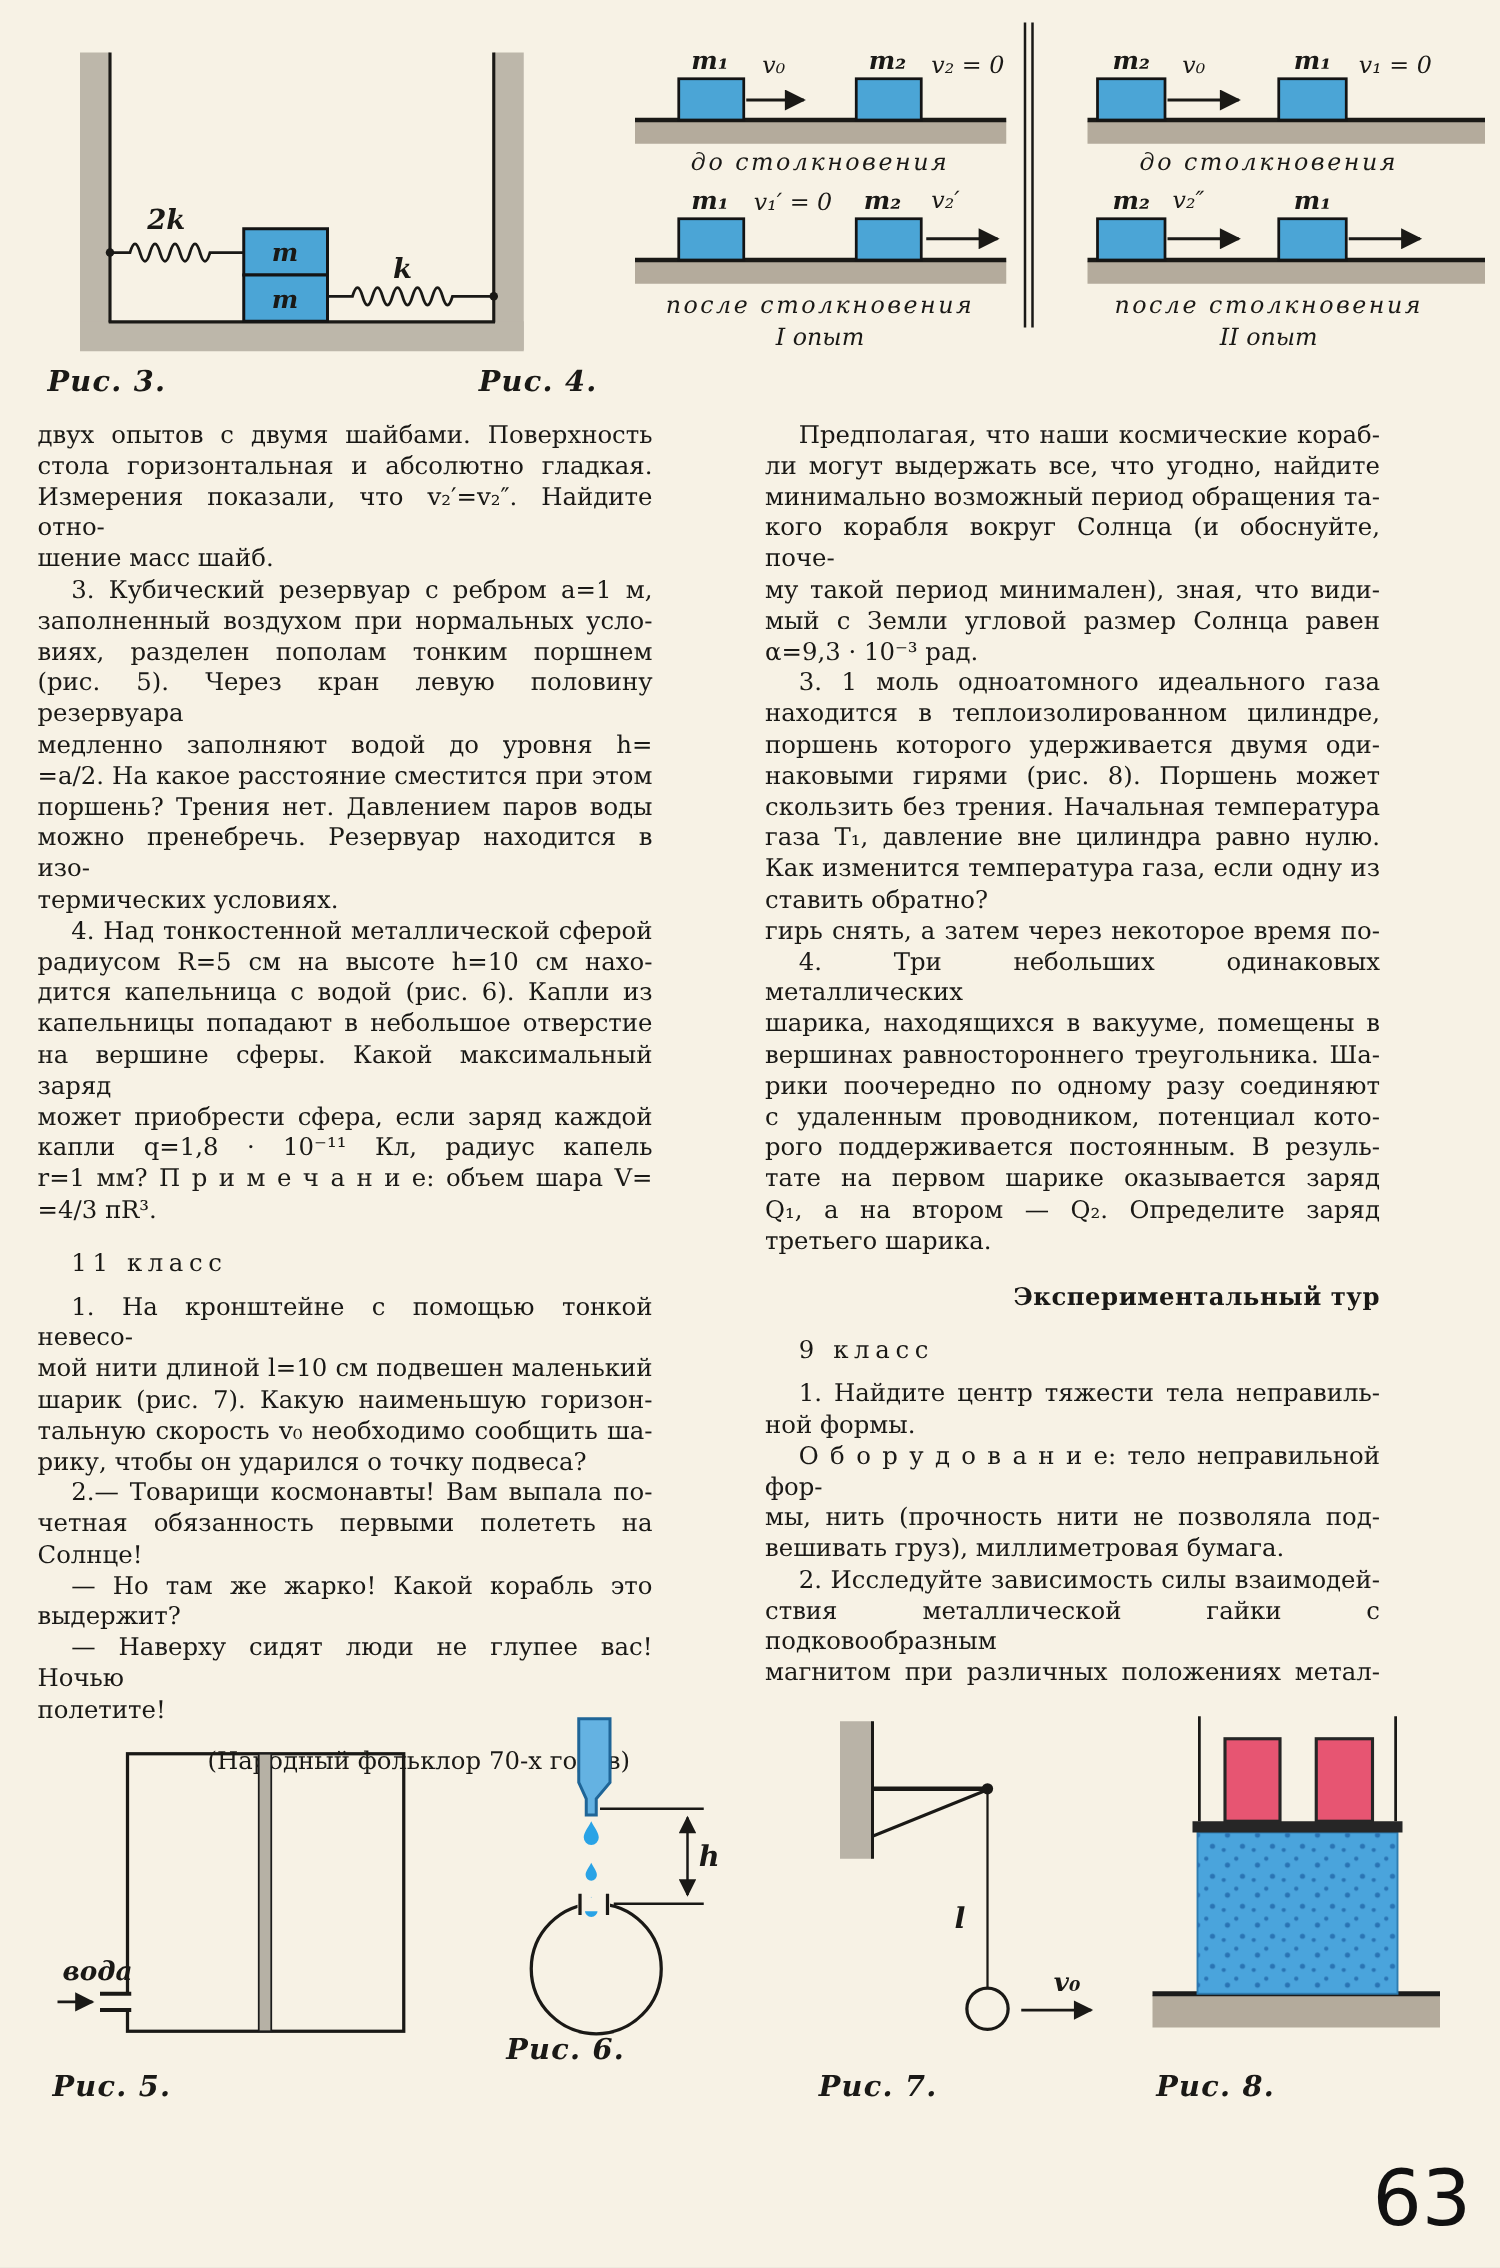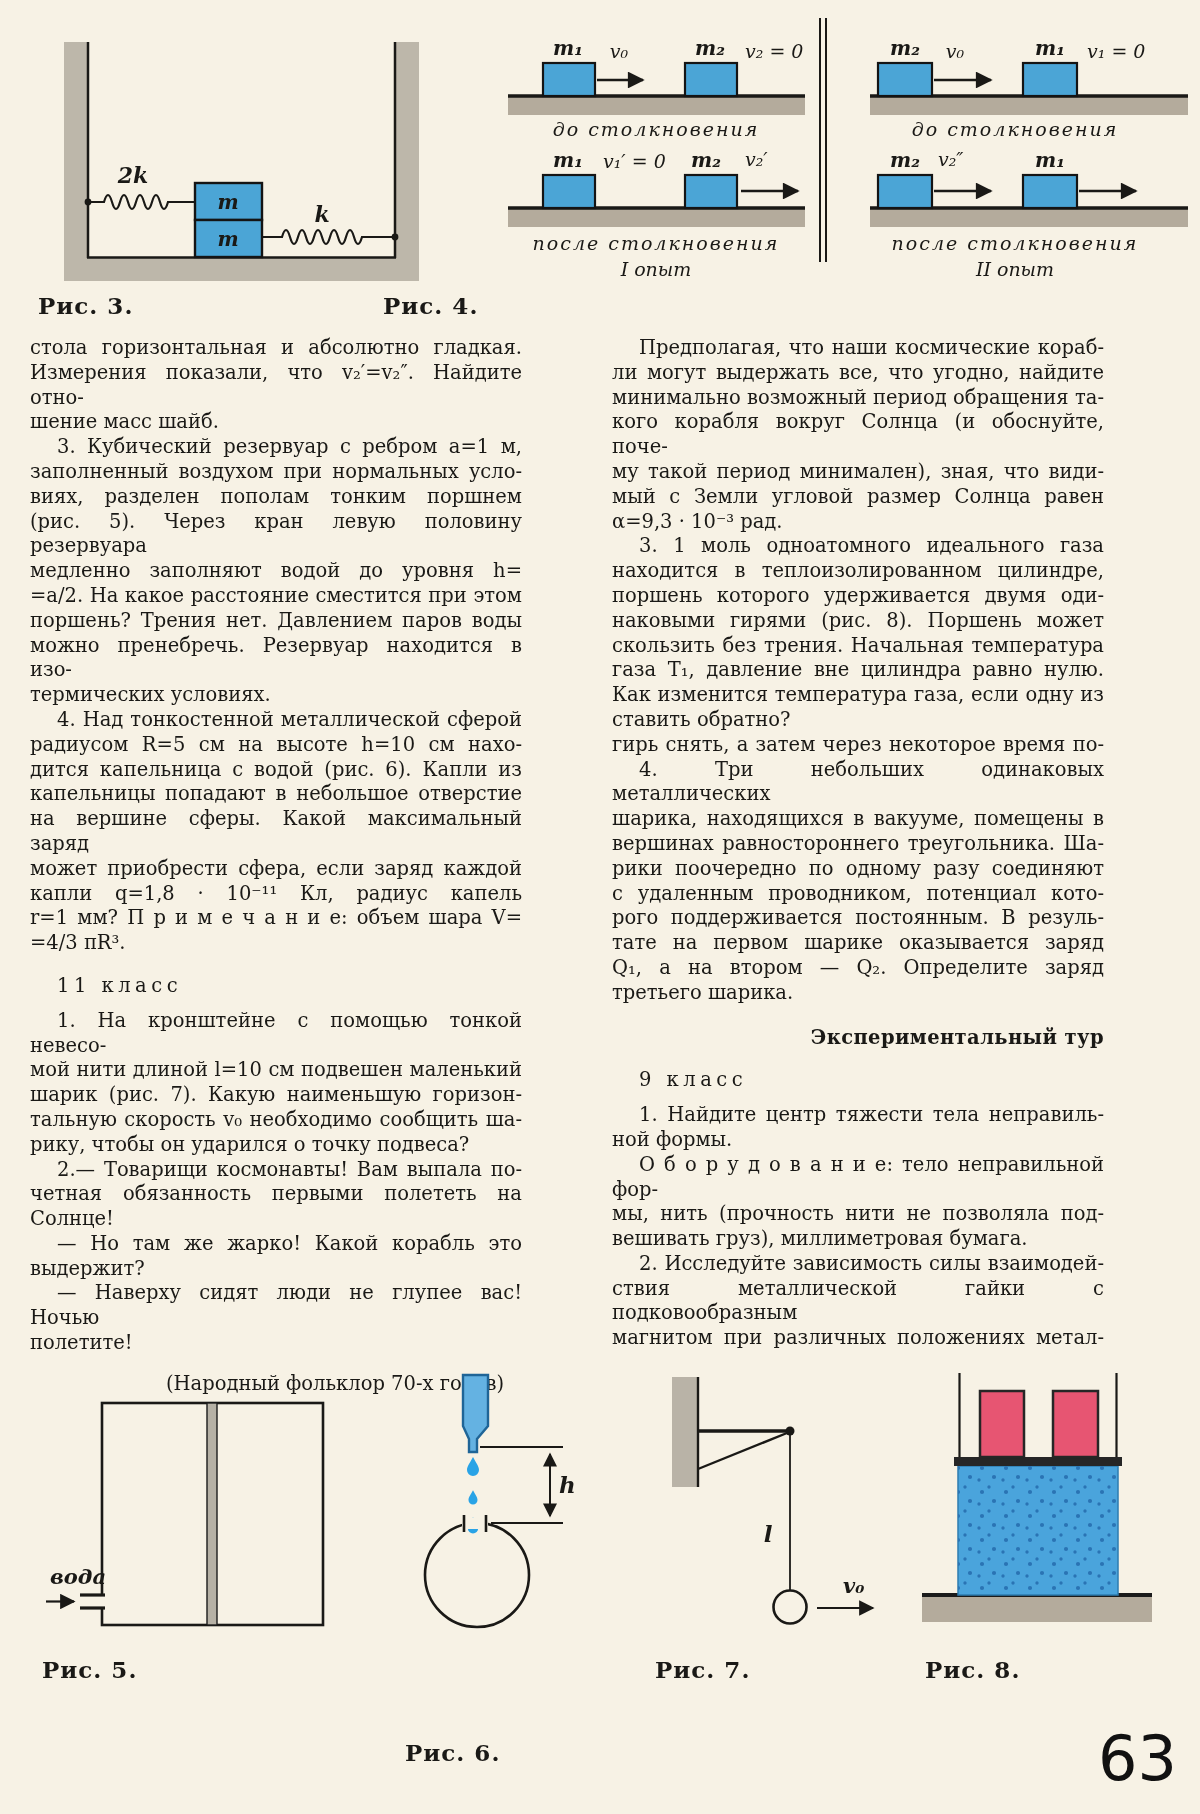--- a/index.html
+++ b/index.html
@@ -7,21 +7,21 @@
         font-family:"DejaVu Serif","Liberation Serif",serif;color:#1a1916;overflow:hidden;}
   .col{position:absolute;top:336px;width:492px;}
   #colL{left:30px;} #colR{left:612px;}
   .ln{font-size:19.5px;line-height:24.8px;}
   .f,.fi{text-align:justify;text-align-last:justify;}
   .e,.ei{text-align:left;}
   .fi,.ei{text-indent:27px;}
   .h{text-indent:27px;letter-spacing:4.5px;margin:18px 0 10px;text-align:left;}
   .hb{text-indent:27px;font-weight:bold;margin:20px 0 8px;text-align:right;letter-spacing:0.4px;}
   .r{text-align:right;padding-right:18px;margin-top:16px;}
-  .figcap{position:absolute;font-weight:bold;font-size:23px;letter-spacing:1px;}
+  .figcap{position:absolute;font-style:italic;font-weight:bold;font-size:23px;letter-spacing:1px;}
   .pagenum{position:absolute;left:1098px;top:1722px;font-family:"DejaVu Sans","Liberation Sans",sans-serif;
            font-weight:normal;font-size:62px;color:#111;}
   svg{position:absolute;overflow:visible;}
   svg text{font-family:"DejaVu Serif","Liberation Serif",serif;fill:#1a1916;}
   .lb{font-style:italic;font-weight:bold;}
   .it{font-style:italic;}
 </style>
 </head>
 <body>
 
@@ -99,20 +99,21 @@
     <text class="lb" x="610" y="157" font-size="20" text-anchor="middle">m₁</text>
     <text class="it" x="498" y="156" font-size="19">v₂″</text>
     <line x1="494" y1="181" x2="551" y2="181" stroke="#1a1916" stroke-width="2.4" marker-end="url(#m4)"></line>
     <line x1="639" y1="181" x2="696" y2="181" stroke="#1a1916" stroke-width="2.4" marker-end="url(#m4)"></line>
     <text class="it" x="575" y="240" font-size="19" letter-spacing="2" text-anchor="middle">после столкновения</text>
     <text class="it" x="575" y="266" font-size="19" text-anchor="middle">II опыт</text>
   </svg>
   <div class="figcap" style="left:383px;top:292px">Рис. 4.</div>
 
   <div id="colL" class="col">
+      <div class="ln f">двух опытов с двумя шайбами. Поверхность</div>
       <div class="ln f">стола горизонтальная и абсолютно гладкая.</div>
       <div class="ln f">Измерения показали, что v₂′=v₂″. Найдите отно-</div>
       <div class="ln e">шение масс шайб.</div>
       <div class="ln fi">3. Кубический резервуар с ребром a=1 м,</div>
       <div class="ln f">заполненный воздухом при нормальных усло-</div>
       <div class="ln f">виях, разделен пополам тонким поршнем</div>
       <div class="ln f">(рис. 5). Через кран левую половину резервуара</div>
       <div class="ln f">медленно заполняют водой до уровня h=</div>
       <div class="ln f">=a/2. На какое расстояние сместится при этом</div>
       <div class="ln f">поршень? Трения нет. Давлением паров воды</div>
@@ -208,21 +209,21 @@
     <path transform="translate(78,165) scale(0.85)" fill="#29a3e6" d="M0,-9 C3,-3 6,0 6,4 A6,6 0 1 1 -6,4 C-6,0 -3,-3 0,-9 Z"></path>
     <circle cx="82" cy="215" r="52" fill="none" stroke="#1a1916" stroke-width="2.6"></circle>
     <rect x="67" y="158" width="26" height="11" fill="#f7f2e5"></rect>
     <line x1="69" y1="155" x2="69" y2="172" stroke="#1a1916" stroke-width="2.6"></line>
     <line x1="91" y1="155" x2="91" y2="172" stroke="#1a1916" stroke-width="2.6"></line>
     <line x1="85" y1="87" x2="168" y2="87" stroke="#1a1916" stroke-width="2"></line>
     <line x1="96" y1="163" x2="168" y2="163" stroke="#1a1916" stroke-width="2"></line>
     <line x1="155" y1="94" x2="155" y2="156" stroke="#1a1916" stroke-width="2" marker-start="url(#m6)" marker-end="url(#m6)"></line>
     <text class="lb" x="164" y="133" font-size="23">h</text>
   </svg>
-  <div class="figcap" style="left:405px;top:1739px">Рис. 6.</div>
+  <div class="figcap" style="left:405px;top:1626px">Рис. 6.</div>
 
   <svg style="left:640px;top:1365px" width="260" height="285" viewBox="0 0 260 285">
     <defs>
       <marker id="m7" viewBox="0 0 10 10" refX="9" refY="5" markerWidth="11" markerHeight="7" orient="auto">
         <path d="M0,0 L10,5 L0,10 z" fill="#1a1916"></path>
       </marker>
     </defs>
     <rect x="32" y="12" width="26" height="110" fill="#b9b3a7"></rect>
     <line x1="58" y1="12" x2="58" y2="122" stroke="#1a1916" stroke-width="2.4"></line>
     <line x1="58" y1="66" x2="149" y2="66" stroke="#1a1916" stroke-width="3.6"></line>

